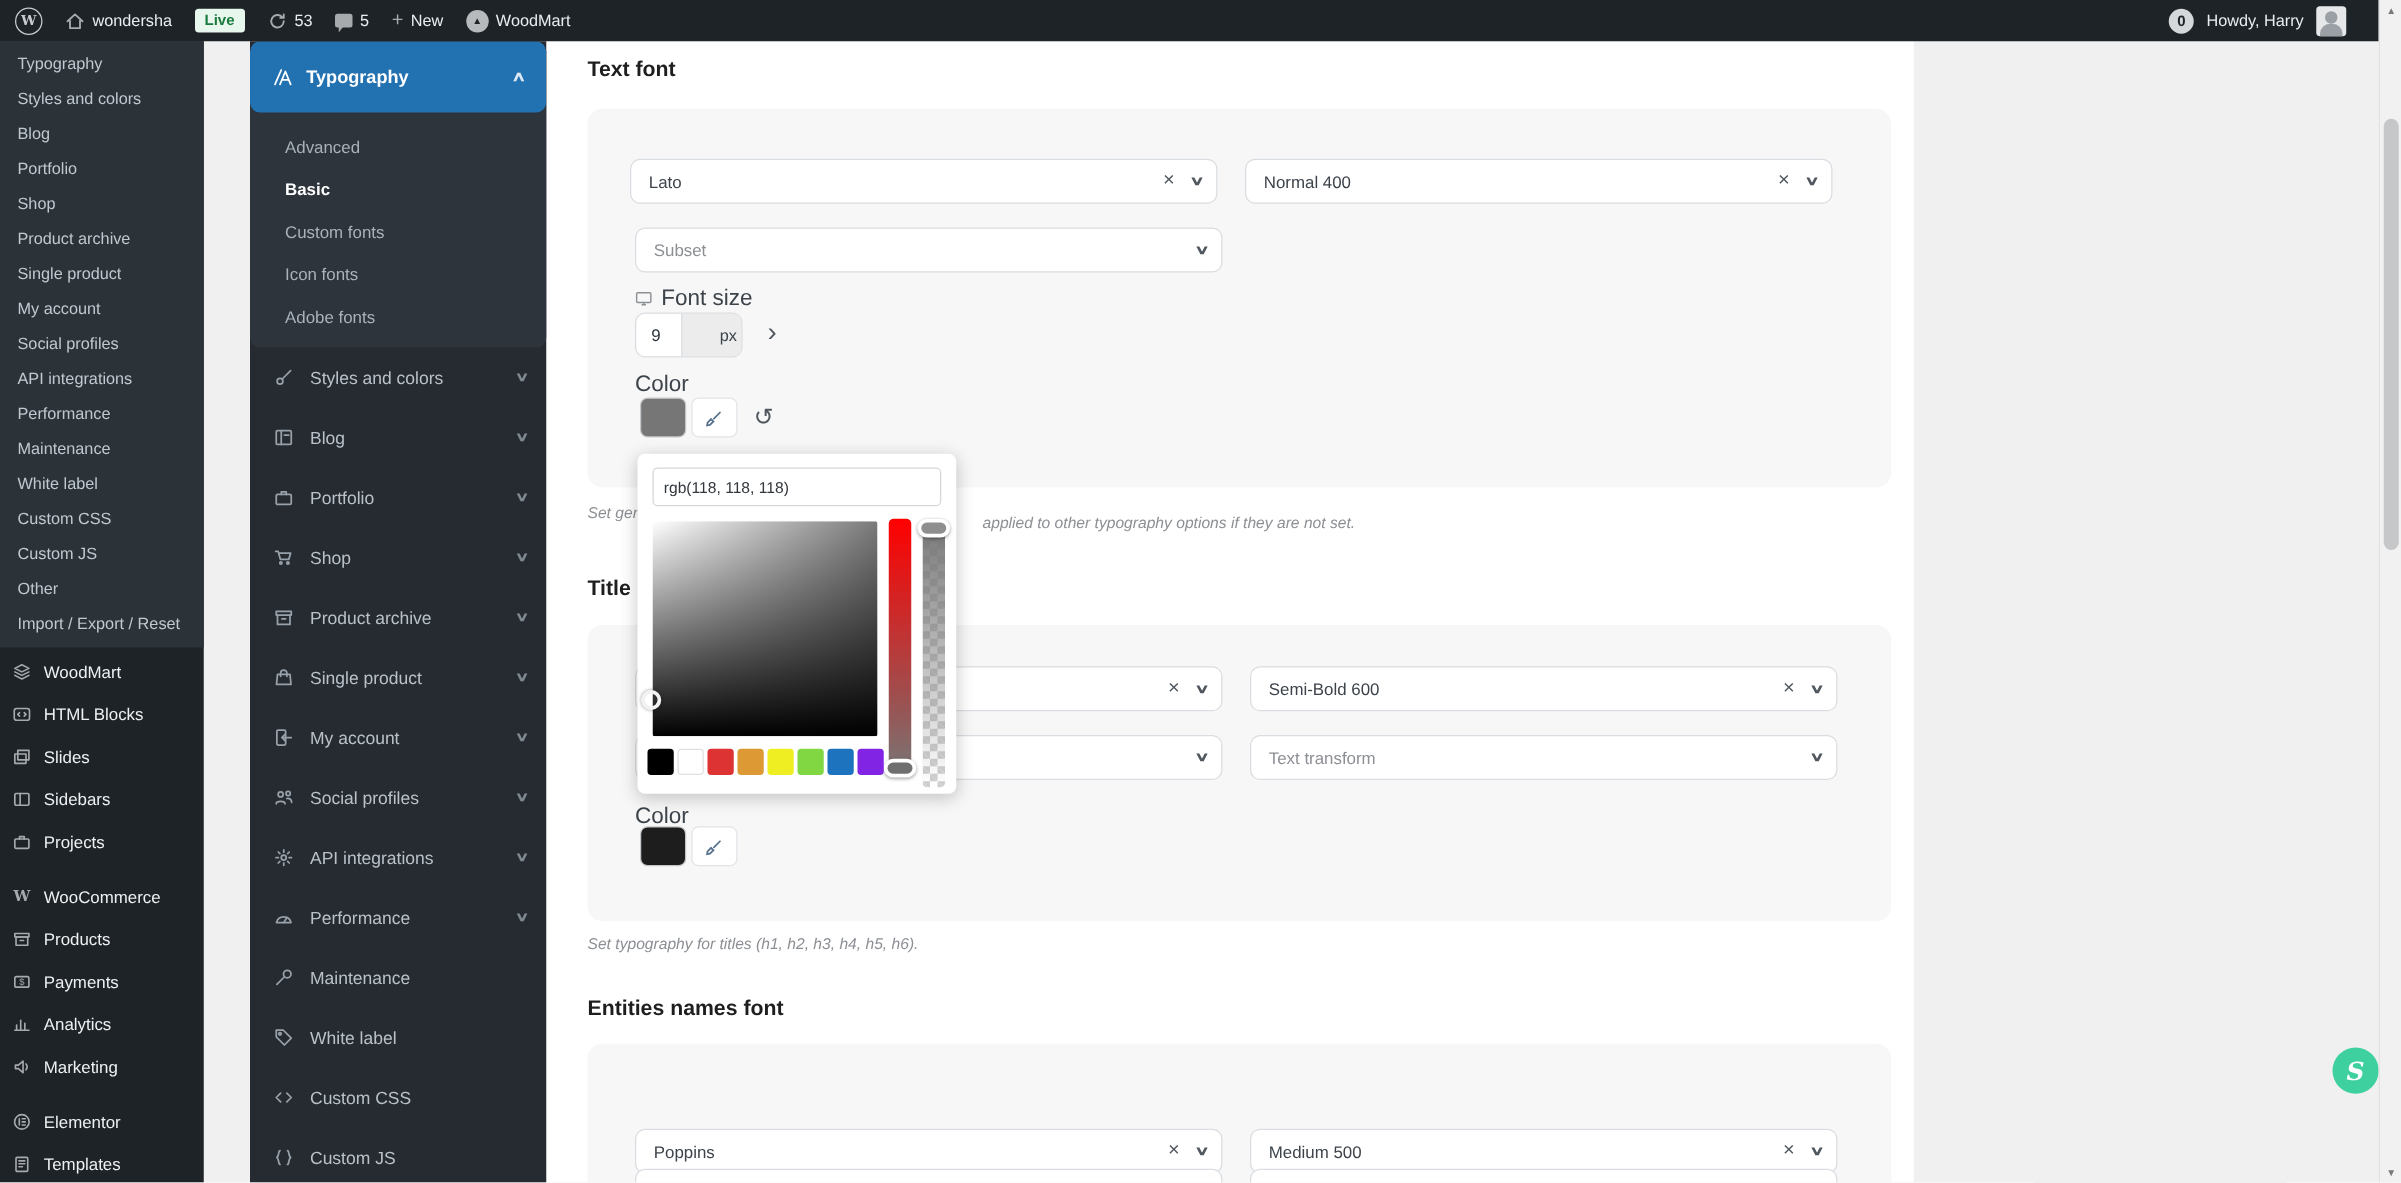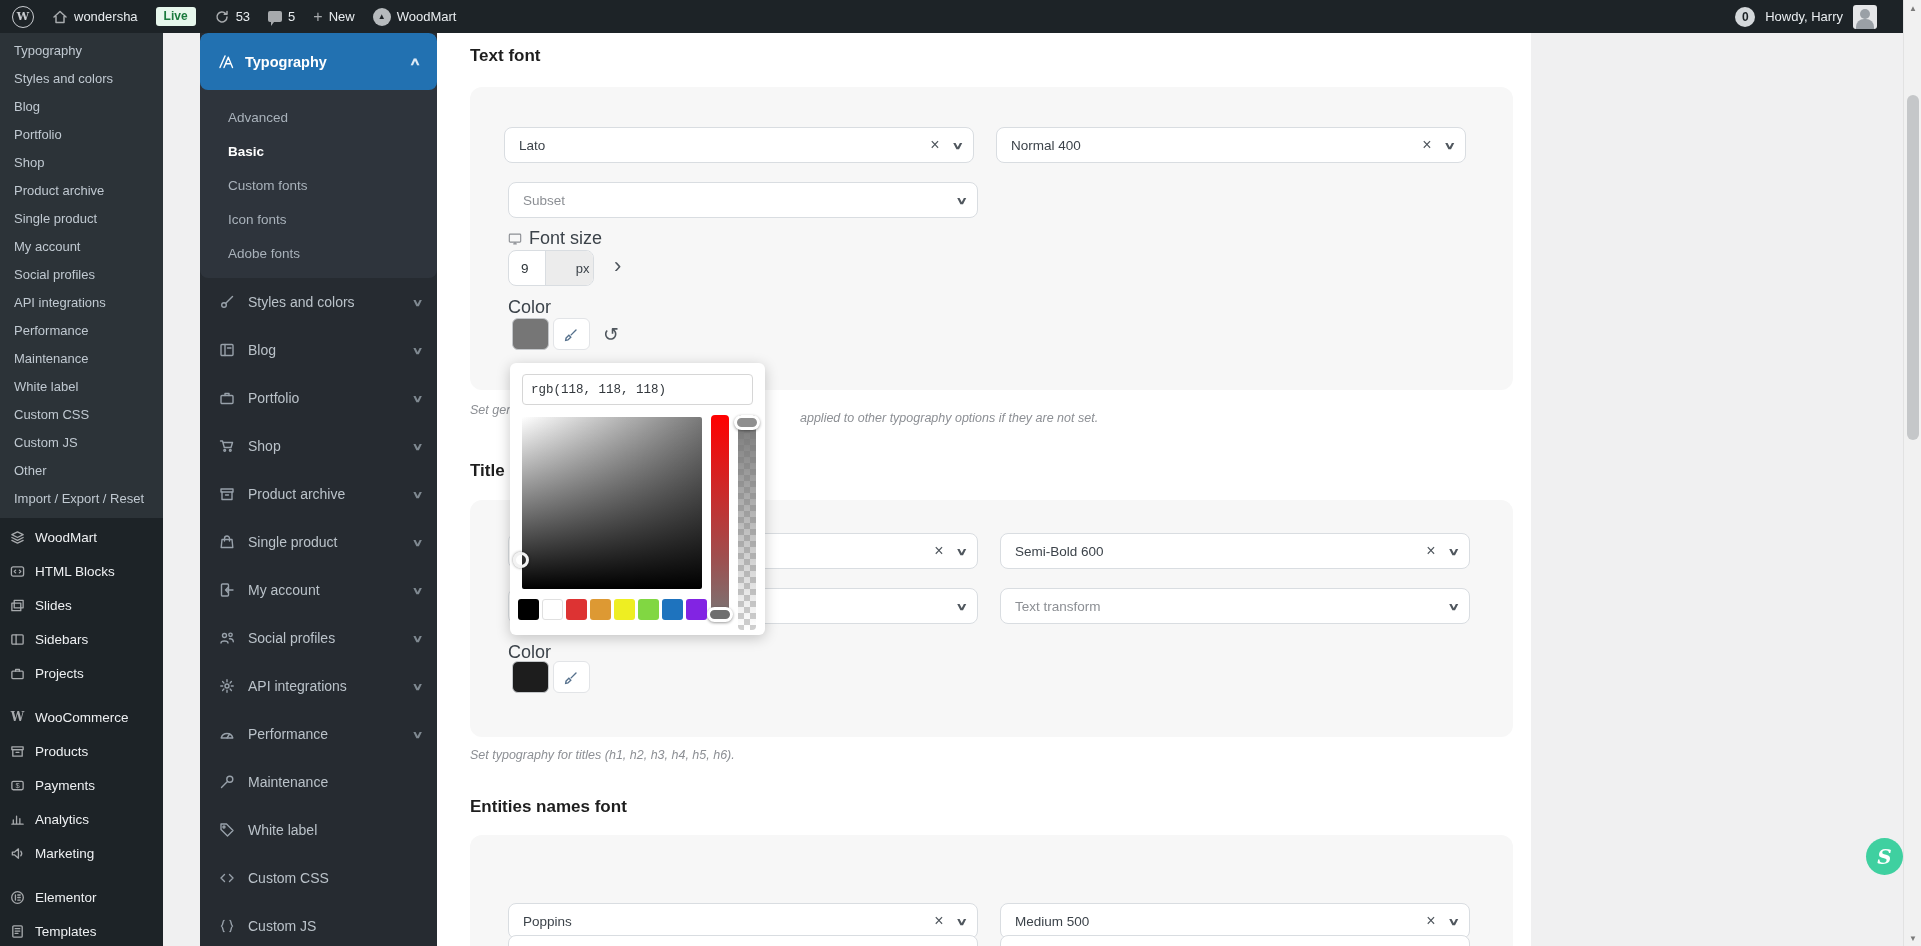--- a/index.html
+++ b/index.html
@@ -84,21 +84,21 @@
     display:flex;align-items:center;justify-content:center;cursor:pointer;}
   .eyedrop-btn svg{width:15px;height:15px;}
   .eyedrop-btn path{fill:none;stroke:#55708c;stroke-width:1.5;stroke-linecap:round;}
   .reset-icon{margin-left:9px;font-size:19px;color:#50575e;cursor:pointer;line-height:1;}
   .desc{position:absolute;font-size:12.5px;font-style:italic;color:#8c8f94;}
 
   
   #colorpicker{position:absolute;left:510px;top:363px;width:255px;height:272px;background:#fff;border-radius:6px;
     box-shadow:0 3px 14px rgba(0,0,0,.22);z-index:40;}
   .cp-input{position:absolute;left:12px;top:11px;width:231px;height:31px;box-sizing:border-box;
-    border:1px solid #d6d6d6;border-radius:4px;padding:0 8px;font-family:Liberation Mono, monospace;
+    border:1px solid #d6d6d6;border-radius:4px;padding:0 8px;font-family:Liberation Sans, sans-serif;
     font-size:12.5px;color:#32373c;background:#fff;}
   .cp-square{position:absolute;left:12px;top:54px;width:180px;height:172px;border-radius:2px;
     background:linear-gradient(to bottom,rgba(0,0,0,0),#000),linear-gradient(to right,#fff,#7a7a7a);}
   .cp-sq-handle{position:absolute;left:-9px;top:135px;width:16px;height:16px;border-radius:50%;
     border:3px solid #f2f2f2;box-shadow:0 0 3px rgba(0,0,0,.45);box-sizing:border-box;}
   .cp-hue{position:absolute;left:201px;top:52px;width:18px;height:205px;border-radius:4px;
     background:linear-gradient(to bottom,#ff0000,#9e4f4f 70%,#777777);}
   .cp-hue-handle{position:absolute;left:-4px;bottom:-2px;width:26px;height:15px;border-radius:8px;
     background:#6f6f6f;border:3px solid #fff;box-sizing:border-box;box-shadow:0 1px 3px rgba(0,0,0,.4);}
   .cp-alpha{position:absolute;left:228px;top:52px;width:18px;height:215px;border-radius:4px;
@@ -446,21 +446,21 @@
         <svg viewBox="0 0 16 16">
             <path d="M12.8 3.2l-5.2 5.2M5.2 8.8l2 2-3 3-2.4.4.4-2.4z"></path>
           </svg>
       </span>
       <span class="reset-icon">↺</span>
     </div>
   </div>
 
   <div class="desc" style="left:33px;top:370px;width:700px;height:16px;">
     <span style="position:absolute;left:0;top:0;">Set gen</span>
-    <span style="position:absolute;left:330px;top:8px;white-space:nowrap;">applied to other typography options if they are not set.</span>
+    <span style="position:absolute;left:316px;top:8px;white-space:nowrap;">applied to other typography options if they are not set.</span>
   </div>
 
   <div class="heading" style="top:428px;">Title</div>
 
   <div class="panel" style="top:467px;height:237px;">
     <div class="sel-row" style="left:38px;top:33px;">
       <div class="select">
         <span></span>
         <span class="sel-icons">
             <span class="x-icon">×</span>

